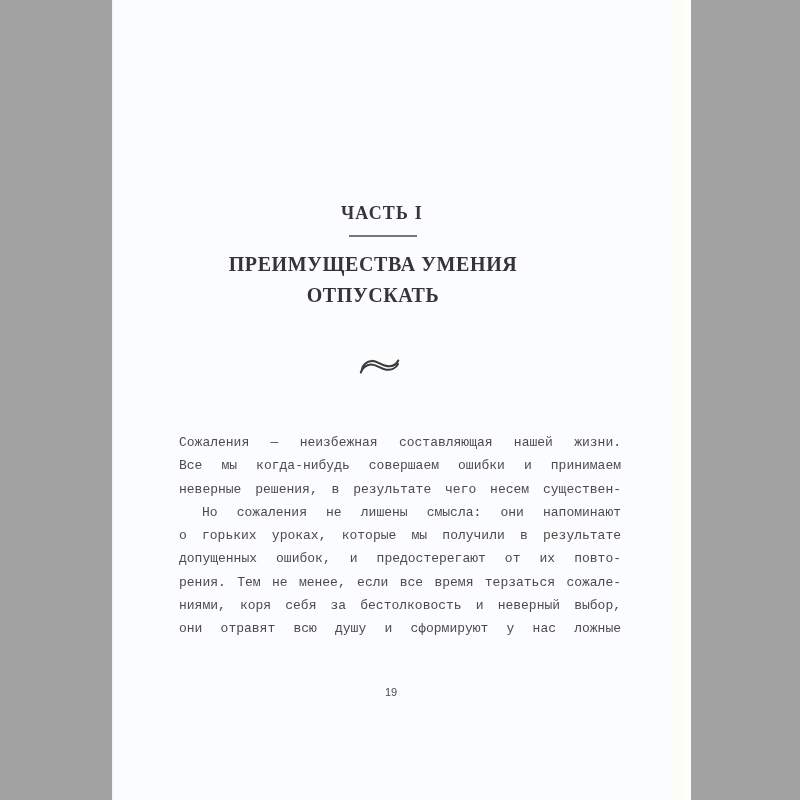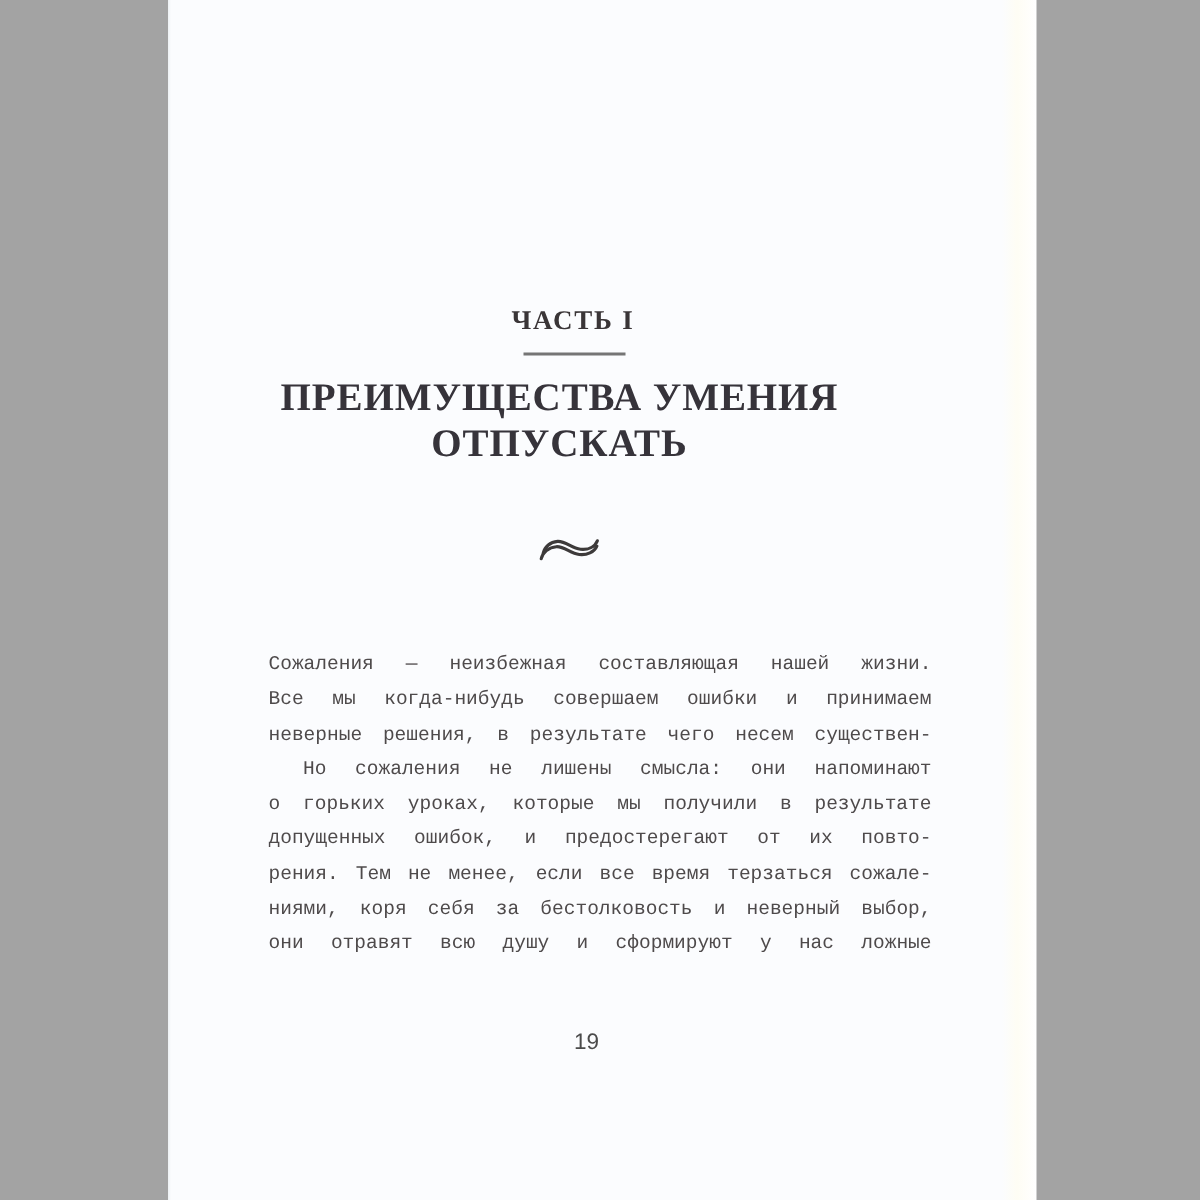--- a/index.html
+++ b/index.html
@@ -56,21 +56,21 @@
     background: #757575;
   }
   .book-title {
     position: absolute;
     top: 249px;
     left: 0;
     width: 100%;
     transform: translateX(-27px);
     text-align: center;
     font-weight: bold;
-    font-size: 26px;
+    font-size: 20px;
     line-height: 31px;
     letter-spacing: 0.6px;
     color: #36333a;
   }
   .ornament-wrap {
     position: absolute;
     top: 355px;
     left: 50%;
     transform: translateX(calc(-50% - 20px)) rotate(-3deg);
     width: 44px;
@@ -102,21 +102,21 @@
     box-sizing: border-box;
   }
   .page-number {
     position: absolute;
     top: 686px;
     left: 0;
     width: 100%;
     text-align: center;
     transform: translateX(-9px);
     font-family: "Liberation Sans", "DejaVu Sans", sans-serif;
-    font-size: 15px;
+    font-size: 11px;
     color: #4b4b4b;
   }
 </style>
 </head>
 <body>
 
 <div class="stage">
 
   <div class="scan-area"></div>
 

